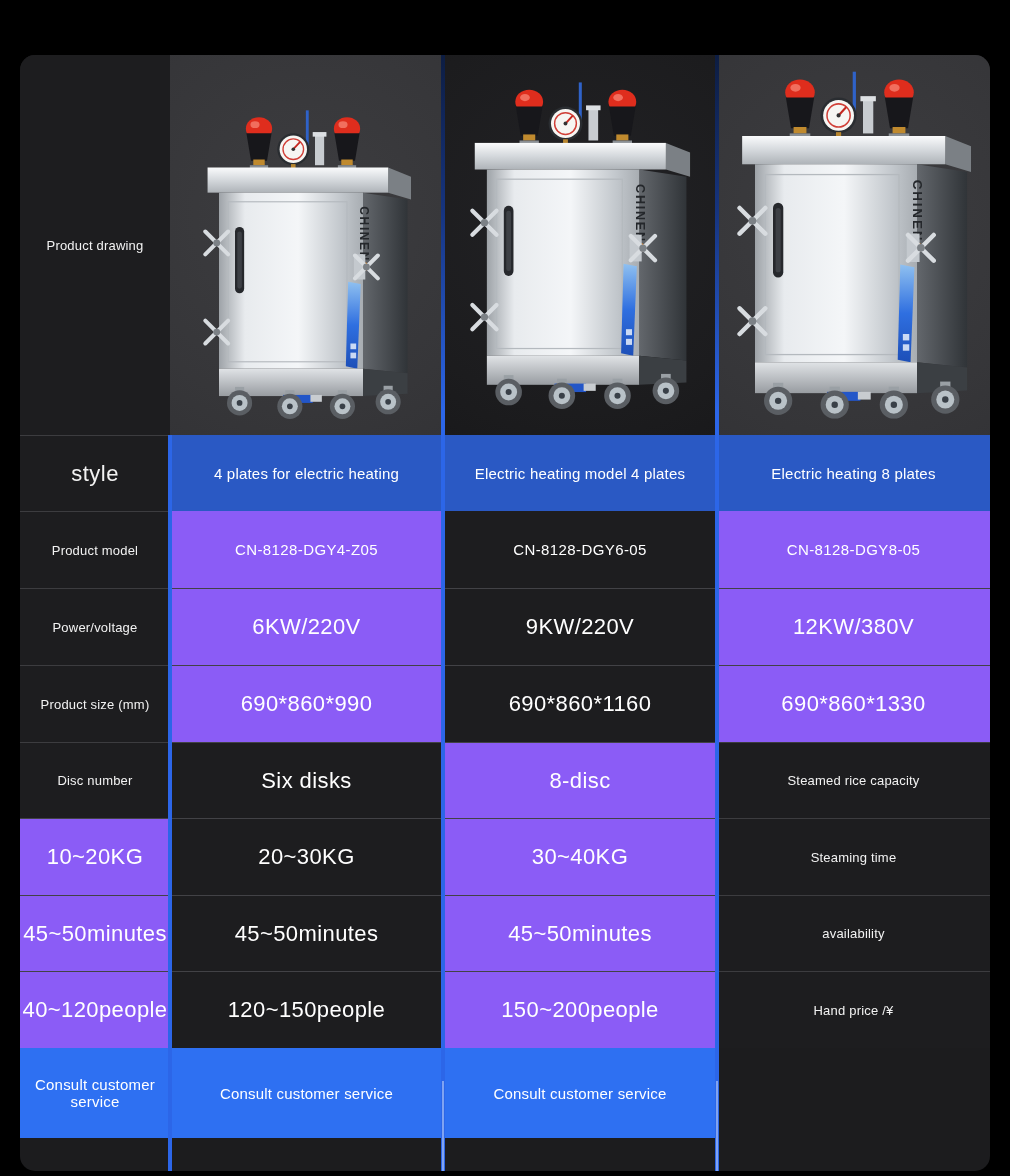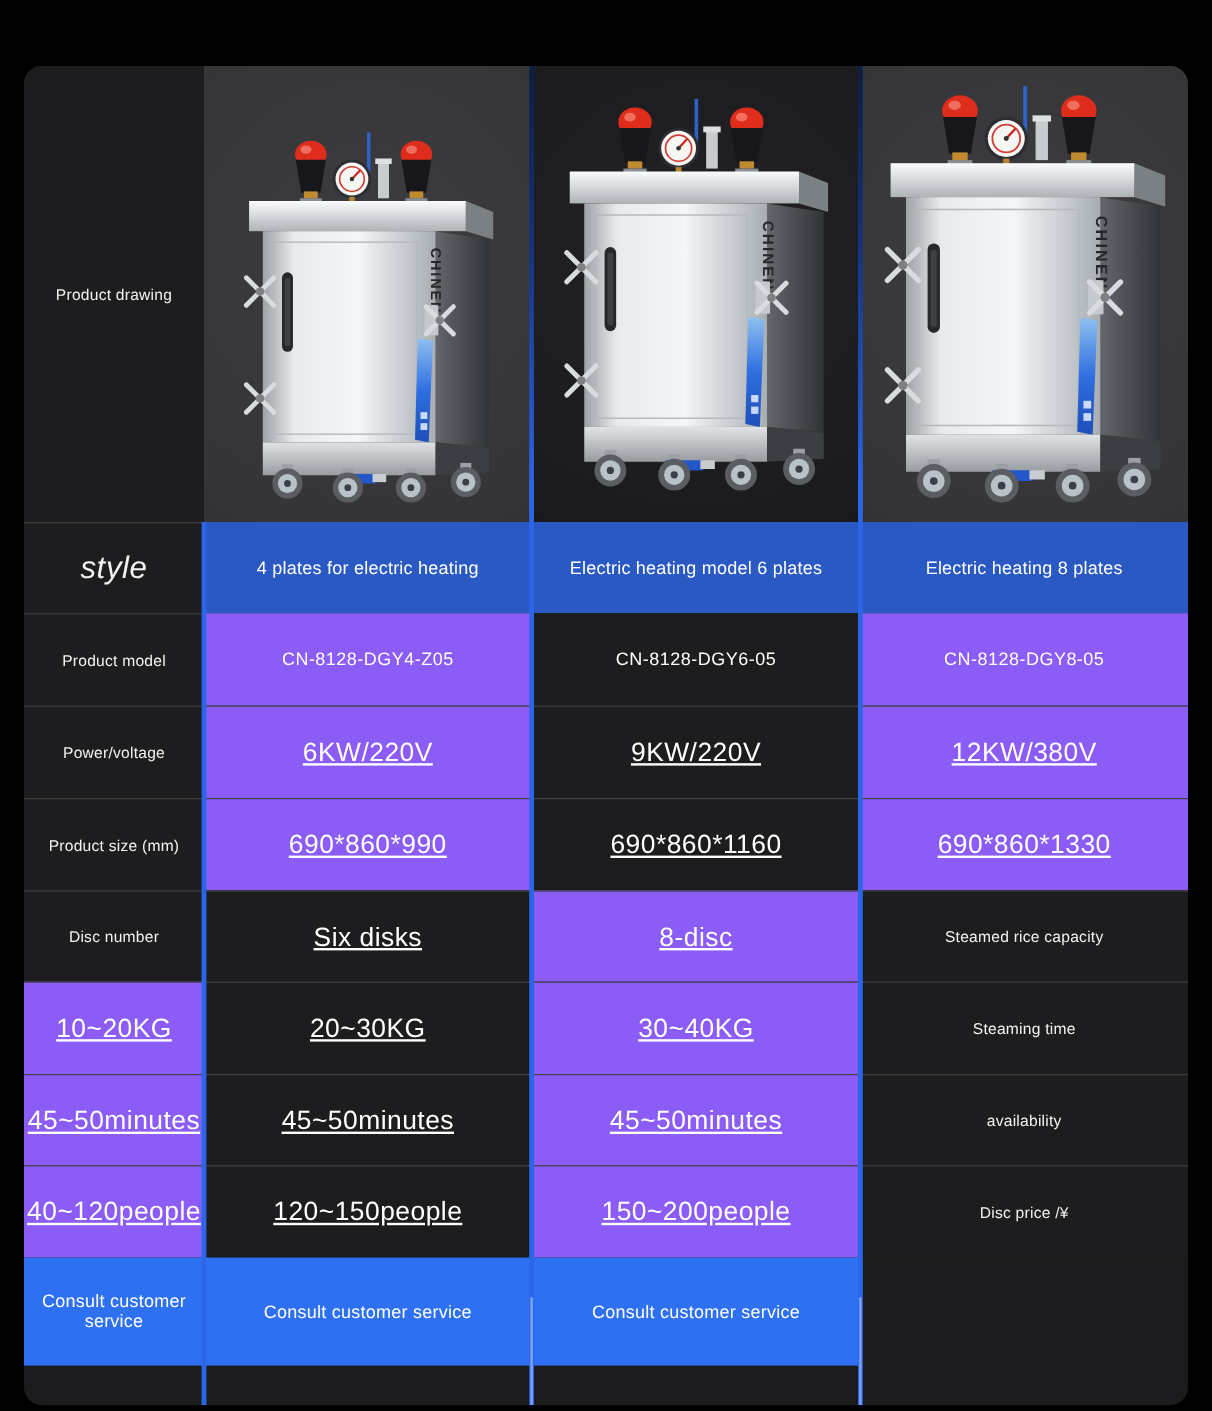--- a/index.html
+++ b/index.html
@@ -14,24 +14,24 @@
     grid-template-columns:150px 273px 274px 273px;
     grid-template-rows:380px 76px 77px 77px 77px 76px 77px 76px 77px 90px;
   }
   .cell{display:flex;align-items:center;justify-content:center;text-align:center;position:relative;}
   .lbl{background:#1d1d1f;font-size:13px;color:#f2f2f2;letter-spacing:.2px;padding:0 6px;}
   .c-light{background:#8b5cf6;}
   .c-dark{background:#1d1d1f;}
   .draw{align-items:flex-end;justify-content:center;}
   .draw.c-light{background:radial-gradient(130% 95% at 50% 42%, #3d3d40 0%, #363639 55%, #2f2f32 100%);}
   .draw.c-dark{background:radial-gradient(130% 95% at 50% 42%, #222225 0%, #1c1c1e 55%, #151517 100%);}
-  .style-lbl-text{font-size:26px;font-weight:300;letter-spacing:.5px;font-style:italic;}
+  .style-lbl-text{font-size:22px;font-weight:300;letter-spacing:.5px;}
   .style-cell{background:#2a59c4;font-size:15px;color:#fff;letter-spacing:.2px;}
   .model{font-size:15px;letter-spacing:.4px;}
-  .big{font-size:22px;letter-spacing:.4px;font-weight:400;text-decoration:underline;}
+  .big{font-size:22px;letter-spacing:.4px;font-weight:400;}
   .price-cell{background:#2e70f2;font-size:15px;letter-spacing:.2px;cursor:pointer;}
   .bt{border-top:1px solid #3c3c3f;}
   .btd{border-top:1px solid #424246;}
   .vline{position:absolute;width:4px;z-index:3;}
   .v1{left:148px;top:380px;bottom:0;background:#2c66e8;}
   .v2{left:421px;top:0;bottom:0;background:linear-gradient(180deg,#0d1d42 0%,#16347f 14%,#2c66e8 32%,#2c66e8 100%);}
   .v3{left:695px;top:0;bottom:0;background:linear-gradient(180deg,#0d1d42 0%,#16347f 14%,#2c66e8 32%,#2c66e8 100%);}
   .vp{position:absolute;width:2px;height:90px;bottom:0;background:rgba(255,255,255,.40);z-index:4;}
   .vp1{left:422px;} .vp2{left:696px;}
   .steamer{display:block;}
@@ -188,21 +188,21 @@
   <div class="cell draw c-light">
     <svg class="steamer s3" viewBox="0 0 210 272">
         <use href="#steamer-sym"></use>
       </svg>
   </div>
 
   <div class="cell lbl bt">
       <span class="style-lbl-text">style</span>
     </div>
   <div class="cell style-cell">4 plates for electric heating</div>
-  <div class="cell style-cell">Electric heating model 6 plates</div>
+  <div class="cell style-cell">Electric heating model 4 plates</div>
   <div class="cell style-cell">Electric heating 8 plates</div>
 
   <div class="cell lbl bt">Product model</div>
   <div class="cell c-light model">CN-8128-DGY4-Z05</div>
   <div class="cell c-dark model">CN-8128-DGY6-05</div>
   <div class="cell c-light model">CN-8128-DGY8-05</div>
 
   <div class="cell lbl bt">Power/voltage</div>
   <div class="cell c-light big btd">6KW/220V</div>
   <div class="cell c-dark big btd">9KW/220V</div>
@@ -225,21 +225,21 @@
   <div class="cell lbl bt">Steaming time</div>
   <div class="cell c-light big btd">45~50minutes</div>
   <div class="cell c-dark big btd">45~50minutes</div>
   <div class="cell c-light big btd">45~50minutes</div>
 
   <div class="cell lbl bt">availability</div>
   <div class="cell c-light big btd">40~120people</div>
   <div class="cell c-dark big btd">120~150people</div>
   <div class="cell c-light big btd">150~200people</div>
 
-  <div class="cell lbl bt">Disc price /¥</div>
+  <div class="cell lbl bt">Hand price /¥</div>
   <div class="cell price-cell">Consult customer service</div>
   <div class="cell price-cell">Consult customer service</div>
   <div class="cell price-cell">Consult customer service</div>
 
   <div class="vline v1"></div>
   <div class="vline v2"></div>
   <div class="vline v3"></div>
   <div class="vp vp1"></div>
   <div class="vp vp2"></div>
 </div>

